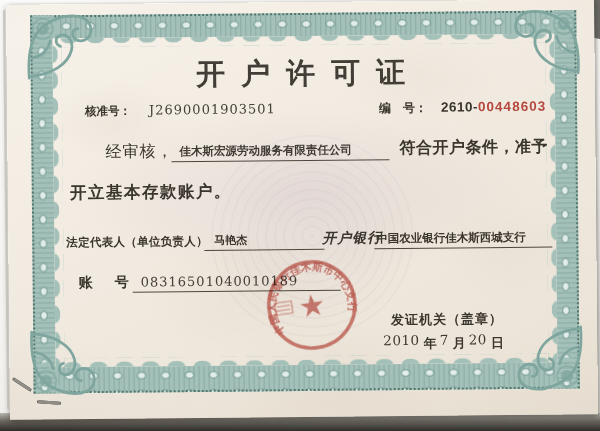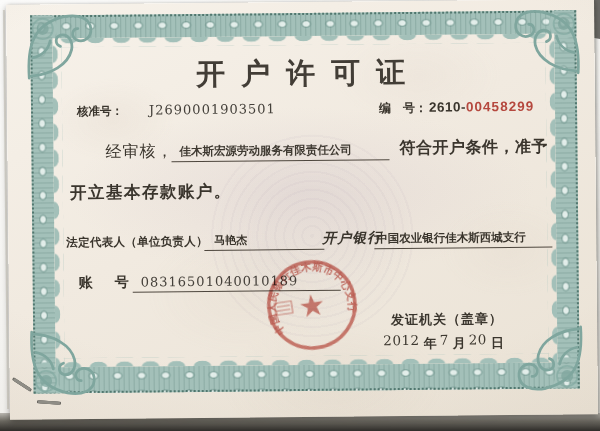--- a/index.html
+++ b/index.html
@@ -73,24 +73,24 @@
   .c-br{bottom:-7px;right:-7px;transform:scale(-1,-1);}
 
   
   .ink{color:#3a352d;}
   .abs{position:absolute;}
   .title{left:0;right:0;top:52px;text-align:center;
     font-family:"DejaVu Serif","Liberation Serif",serif;font-weight:700;
     font-size:29px;letter-spacing:16px;margin-right:-16px;color:#423d36;}
   .lbl{font-weight:700;}
   .serifnum{font-family:"DejaVu Serif","Liberation Serif",serif;}
-  .row-approval{left:70px;top:100px;font-size:11.5px;}
+  .row-approval{left:78px;top:100px;font-size:11.5px;}
   .approval-val{left:142px;top:99px;font-size:13px;letter-spacing:1px;color:#44403a;}
   .row-serial{left:372px;top:99px;font-size:12px;display:flex;align-items:baseline;}
-  .serial-prefix{font-size:13.5px;font-weight:700;margin-left:2px;letter-spacing:.5px;}
+  .serial-prefix{font-size:13.5px;font-weight:700;margin-left:14px;letter-spacing:.5px;}
   .serial-red{font-size:13.5px;color:#b5483e;letter-spacing:1px;font-weight:600;}
   .t-shenhe{left:98px;top:138px;font-size:16px;font-weight:400;letter-spacing:1px;}
   .fill-line{border-bottom:1.5px solid #4e473e;display:flex;align-items:flex-end;}
   .company-box{left:164px;top:134px;width:218px;height:25px;}
   .company-box span{font-size:11.5px;font-weight:700;padding:0 0 2px 8px;color:#3f3a32;}
   .t-fuhe{left:392px;top:137px;font-size:16px;font-weight:700;letter-spacing:.5px;}
   .t-line2{left:62px;top:178px;font-size:16.5px;font-weight:700;letter-spacing:1.5px;}
   .t-legal{left:58px;top:231px;font-size:11.5px;font-weight:700;letter-spacing:.3px;}
   .name-box{left:196px;top:226px;width:120px;height:22px;}
   .name-box span{font-size:11px;font-weight:700;padding:0 0 2px 10px;}
@@ -184,21 +184,21 @@
     </div>
 
     <div class="abs title">开户许可证</div>
 
     <div class="abs ink row-approval lbl">核准号：</div>
     <div class="abs serifnum approval-val">J2690001903501</div>
 
     <div class="abs ink row-serial">
       <span class="lbl">编　号：</span>
       <span class="serial-prefix">2610-</span>
-      <span class="serial-red">00458299</span>
+      <span class="serial-red">00448603</span>
     </div>
 
     <div class="abs ink t-shenhe">经审核，</div>
     <div class="abs fill-line company-box">
       <span>佳木斯宏源劳动服务有限责任公司</span>
     </div>
     <div class="abs ink t-fuhe">符合开户条件，准予</div>
     <div class="abs ink t-line2">开立基本存款账户。</div>
 
     <div class="abs ink t-legal">法定代表人（单位负责人）</div>
@@ -210,21 +210,21 @@
       <span>中国农业银行佳木斯西城支行</span>
     </div>
 
     <div class="abs ink t-acctlbl">账　号</div>
     <div class="abs fill-line acct-box">
       <span class="serifnum">08316501040010189</span>
     </div>
 
     <div class="abs ink t-issuer">发证机关（盖章）</div>
     <div class="abs ink date-row">
-      <span class="num">2012</span>
+      <span class="num">2010</span>
       <span class="unit">年</span>
       <span class="num">7</span>
       <span class="unit">月</span>
       <span class="num">20</span>
       <span class="unit">日</span>
     </div>
 
     <div class="stamp">
       <svg viewBox="0 0 102 102" width="102" height="102">
         <circle cx="51" cy="51" r="43" fill="none" stroke="#c0493f" stroke-width="3.5" opacity=".8"></circle>

